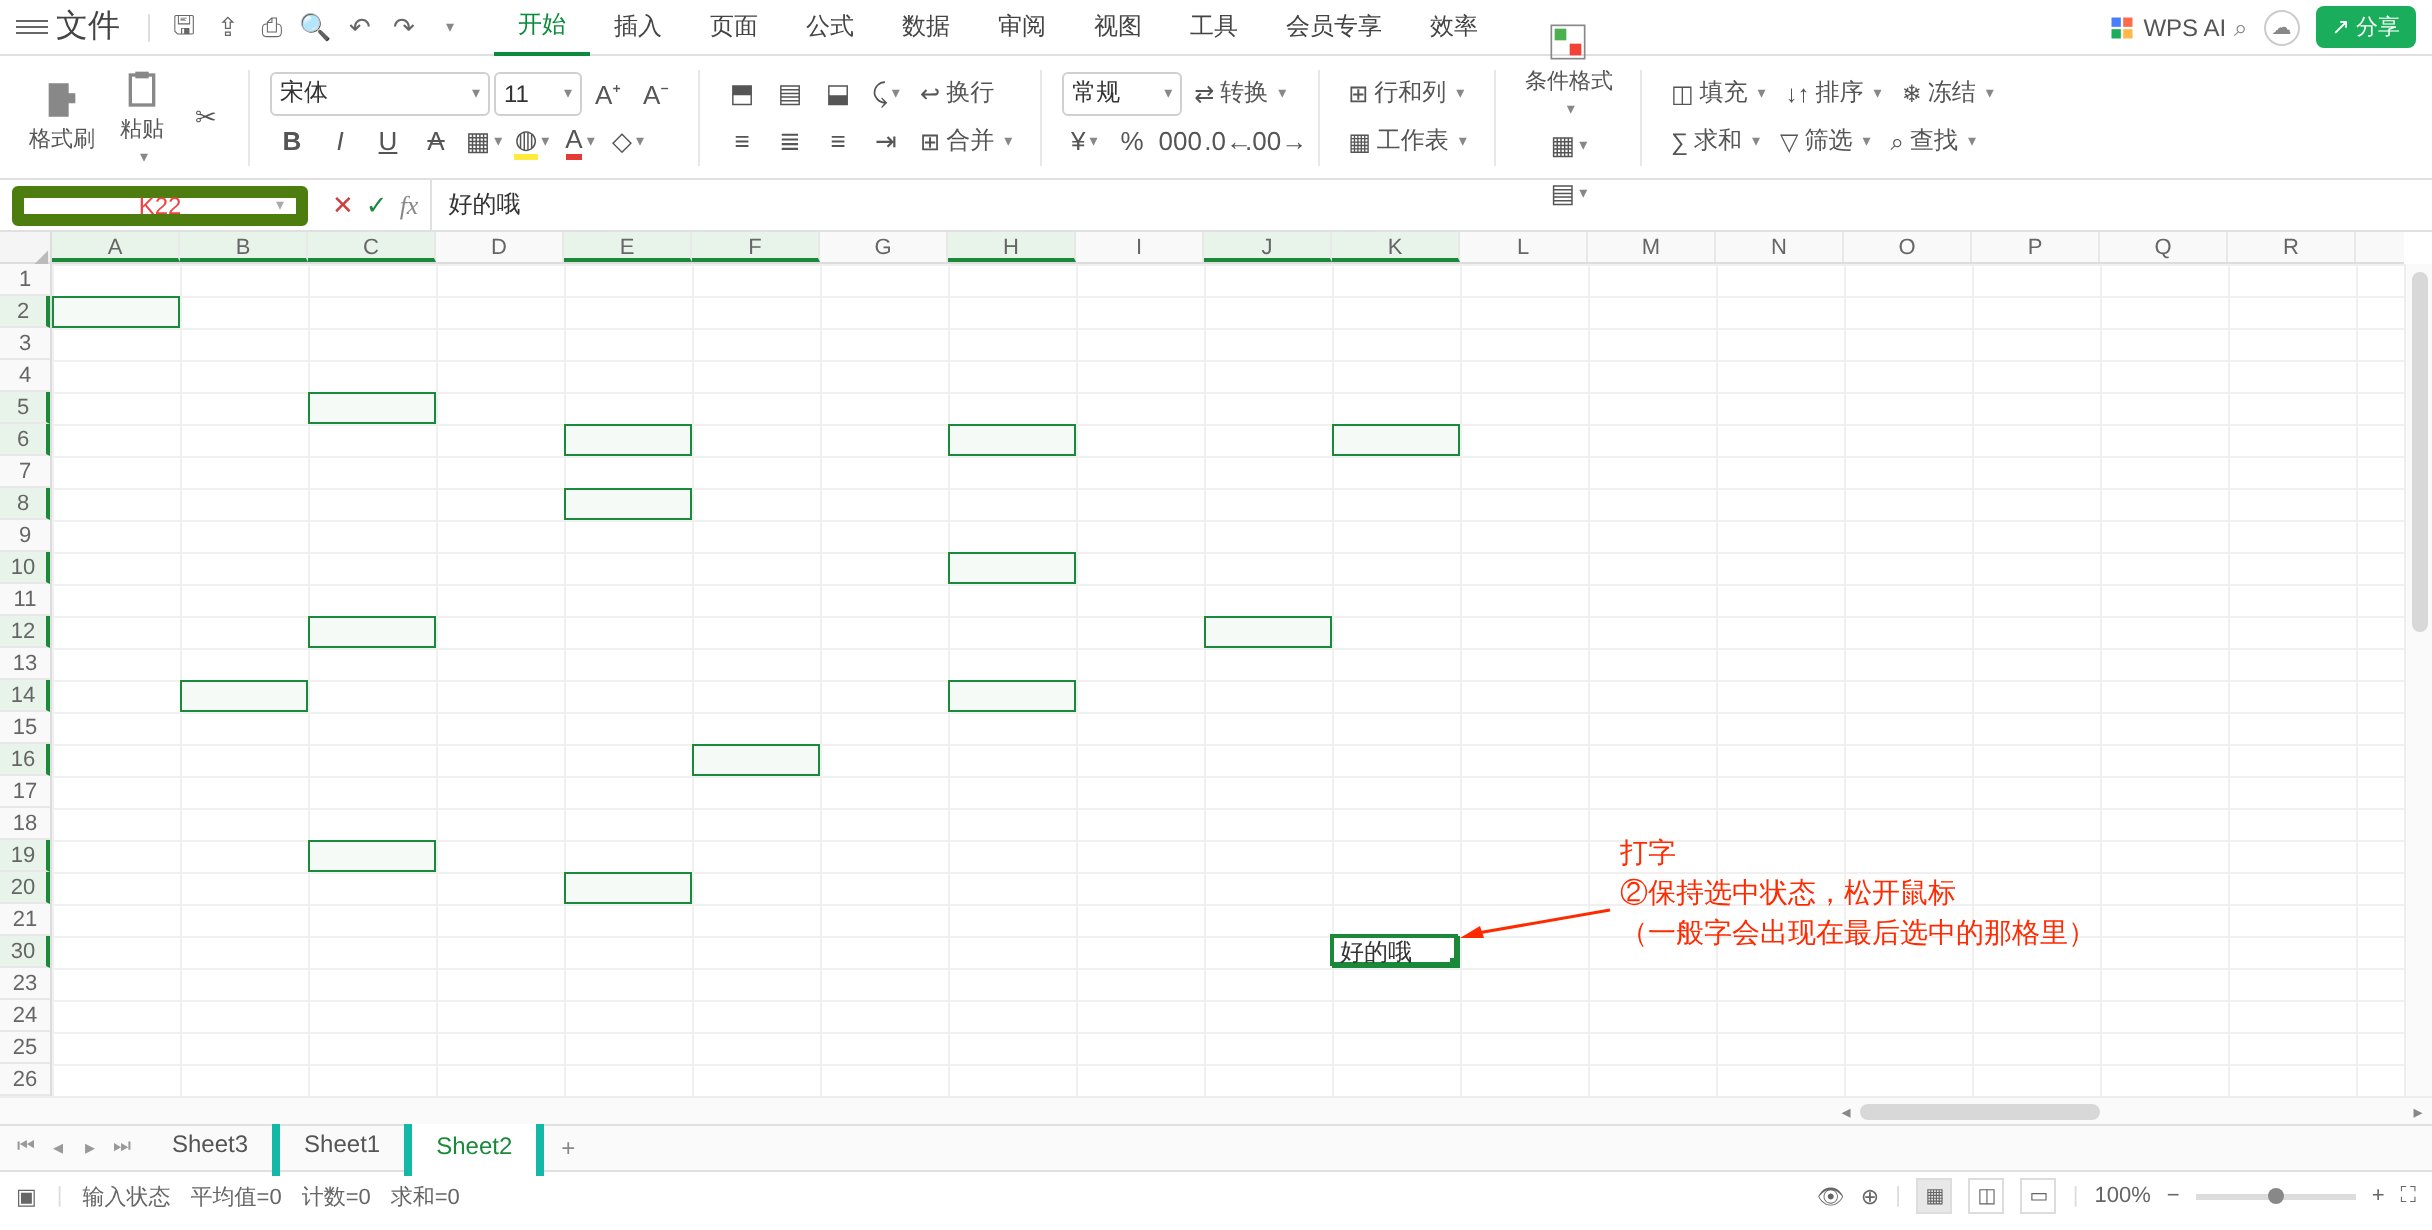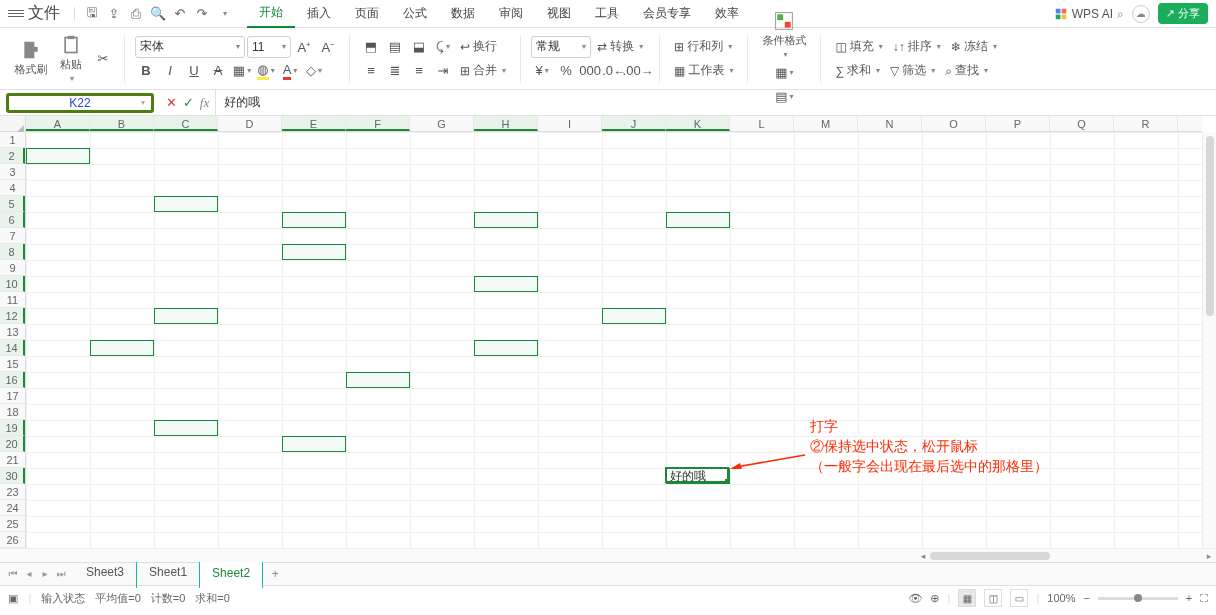--- a/index.html
+++ b/index.html
@@ -27,21 +27,21 @@
 .rbtn.big{flex-direction:column;height:50px;width:38px;font-size:11px;gap:2px;}
 .rbtn.big svg,.rbtn.big .isvg{width:20px;height:20px;}
 .rbtn.sm{width:22px;height:22px;font-size:13px;}
 .rbtn.lbl{height:22px;padding:0 4px;font-size:12px;gap:3px;}
 .dd::after{content:"▾";font-size:8px;margin-left:2px;color:#888;}
 .font-select{border:1px solid #d0d0d0;border-radius:3px;height:22px;padding:0 4px;font-size:12px;min-width:110px;display:flex;align-items:center;justify-content:space-between;cursor:pointer;}
 .size-select{border:1px solid #d0d0d0;border-radius:3px;height:22px;padding:0 4px;font-size:12px;width:44px;display:flex;align-items:center;justify-content:space-between;cursor:pointer;}
 .row2{display:flex;gap:2px;align-items:flex-end;}
 
 .formula-bar{height:26px;border-bottom:1px solid #e0e0e0;display:flex;align-items:center;}
-.name-box{width:148px;border:3px solid #4d7c0f;border-radius:3px;height:20px;margin:0 6px;display:flex;align-items:center;justify-content:center;font-size:12px;color:#1d4ed8;position:relative;}
+.name-box{width:148px;border:6px solid #4d7c0f;border-radius:3px;height:20px;margin:0 6px;display:flex;align-items:center;justify-content:center;font-size:12px;color:#ef4444;position:relative;}
 .name-box::after{content:"▾";position:absolute;right:6px;font-size:8px;color:#aaa;}
 .fx-btns{display:flex;align-items:center;gap:6px;padding:0 6px;}
 .fx-btns span{cursor:pointer;font-size:13px;}
 .fx-x{color:#d04040;}
 .fx-ok{color:#1a8a3a;}
 .fx-fx{font-style:italic;color:#888;font-family:serif;}
 .formula-input{flex:1;border-left:1px solid #e0e0e0;height:100%;display:flex;align-items:center;padding:0 8px;font-size:12px;}
 
 .sheet-area{position:relative;height:446px;overflow:hidden;}
 .corner{position:absolute;left:0;top:0;width:26px;height:16px;background:#f5f5f5;border-right:1px solid #ddd;border-bottom:1px solid #ddd;}
@@ -64,21 +64,21 @@
 .scroll-h{position:absolute;left:0;right:0;bottom:0;height:14px;background:#fafafa;border-top:1px solid #eee;}
 .scroll-h .thumb{position:absolute;top:3px;height:8px;background:#d8d8d8;border-radius:4px;left:930px;width:120px;cursor:pointer;}
 .scroll-h .arrow{position:absolute;top:0;width:14px;height:14px;display:flex;align-items:center;justify-content:center;font-size:9px;color:#888;cursor:pointer;}
 
 .annotation{position:absolute;color:#ff2a00;font-size:14px;line-height:20px;}
 .arrow-svg{position:absolute;}
 
 .sheet-tabs{height:24px;border-top:1px solid #e0e0e0;border-bottom:1px solid #e0e0e0;display:flex;align-items:center;background:#fafafa;}
 .sheet-nav{display:flex;gap:2px;padding:0 6px;}
 .sheet-nav span{width:14px;text-align:center;color:#999;cursor:pointer;font-size:10px;}
-.stab{padding:0 12px;height:28px;line-height:24px;font-size:12px;color:#555;cursor:pointer;border-right:1px solid #14b8a6;}
+.stab{padding:0 12px;height:28px;line-height:24px;font-size:12px;color:#555;cursor:pointer;border-right:4px solid #14b8a6;}
 .stab.active{background:#fff;color:#1a8a3a;border-top:2px solid #1a8a3a;line-height:22px;}
 .stab-add{width:24px;text-align:center;cursor:pointer;color:#888;}
 
 .status-bar{height:24px;display:flex;align-items:center;padding:0 8px;font-size:11px;color:#666;gap:10px;}
 .status-bar .right{margin-left:auto;display:flex;align-items:center;gap:8px;}
 .view-btn{width:18px;height:18px;border:1px solid #ddd;display:flex;align-items:center;justify-content:center;font-size:10px;cursor:pointer;}
 .view-btn.active{background:#e8e8e8;}
 .zoom-slider{width:80px;height:3px;background:#ddd;position:relative;cursor:pointer;}
 .zoom-slider .knob{position:absolute;width:8px;height:8px;background:#888;border-radius:50%;top:-3px;left:36px;}
 </style>

